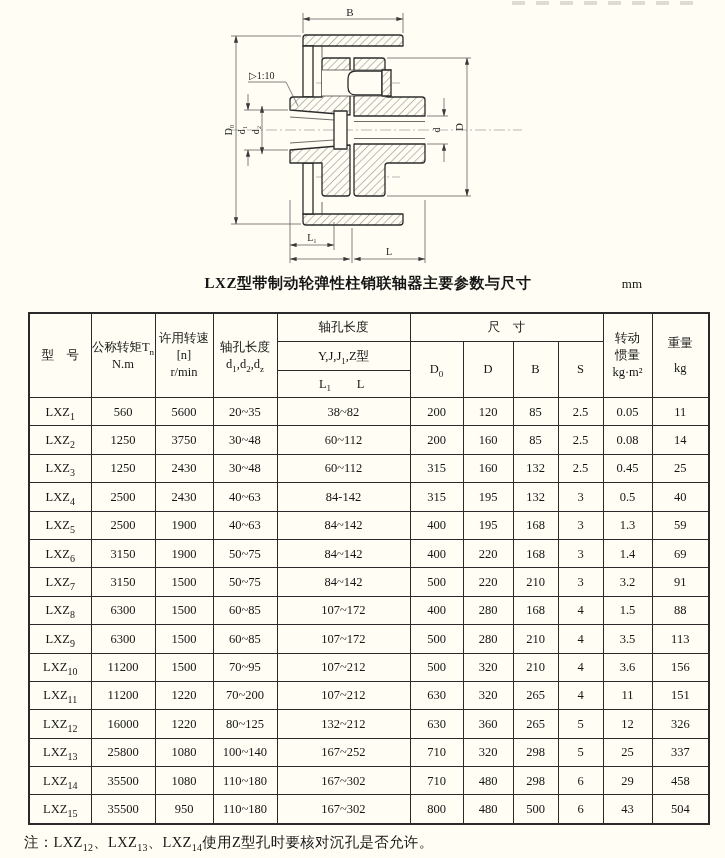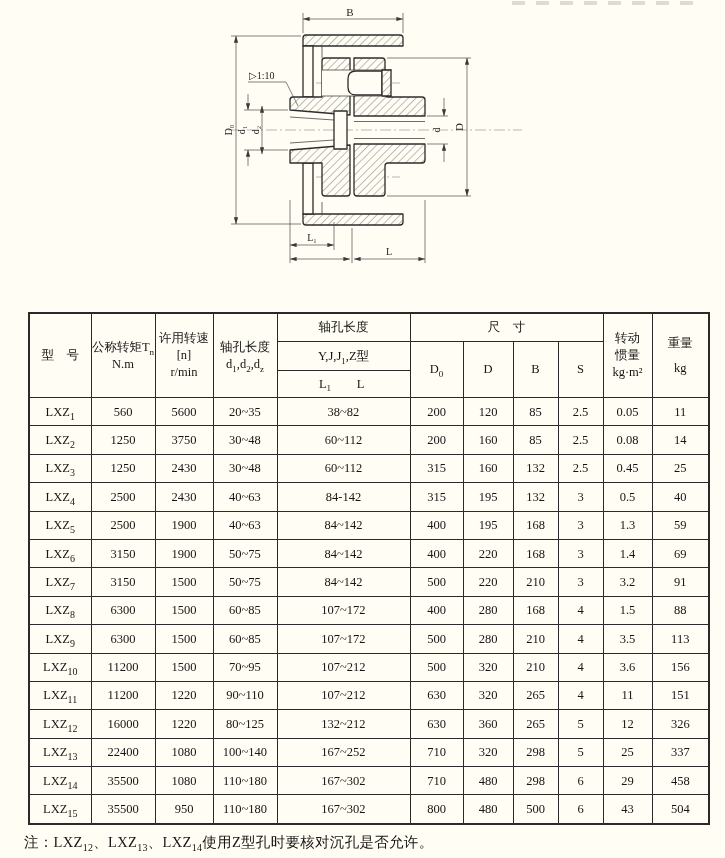--- a/index.html
+++ b/index.html
@@ -138,20 +138,24 @@
     <line class="dim" x1="290" y1="245" x2="334" y2="245" marker-start="url(#arr)" marker-end="url(#arr)"></line>
     <text class="dlabel-s" x="312" y="241" text-anchor="middle">L₁</text>
     <line class="dim" x1="290" y1="259" x2="350" y2="259" marker-start="url(#arr)" marker-end="url(#arr)"></line>
     <line class="dim" x1="354" y1="259" x2="425" y2="259" marker-start="url(#arr)" marker-end="url(#arr)"></line>
     <text class="dlabel-s" x="389" y="255" text-anchor="middle">L</text>
 
     <polyline class="dim" points="248,82 286,82 298,106"></polyline>
     <text class="dlabel-s" x="249" y="79">▷1:10</text>
   </svg>
 
+  <div class="title-row">
+    <div class="doc-title">LXZ型带制动轮弹性柱销联轴器主要参数与尺寸</div>
+    <div class="unit">mm</div>
+  </div>
 
   <table class="params">
     <colgroup>
       <col style="width:62px">
         <col style="width:64px">
         <col style="width:58px">
         <col style="width:64px">
       <col style="width:133px">
         <col style="width:53px">
         <col style="width:50px">
@@ -357,21 +361,21 @@
           <td>320</td>
           <td>210</td>
           <td>4</td>
           <td>3.6</td>
           <td>156</td>
         </tr>
         <tr>
           <td class="model-cell"><span>LXZ</span><sub>11</sub></td>
           <td>11200</td>
           <td>1220</td>
-          <td>90~110</td>
+          <td>70~200</td>
           <td>107~212</td>
           <td>630</td>
           <td>320</td>
           <td>265</td>
           <td>4</td>
           <td>11</td>
           <td>151</td>
         </tr>
         <tr>
           <td class="model-cell"><span>LXZ</span><sub>12</sub></td>
@@ -381,21 +385,21 @@
           <td>132~212</td>
           <td>630</td>
           <td>360</td>
           <td>265</td>
           <td>5</td>
           <td>12</td>
           <td>326</td>
         </tr>
         <tr>
           <td class="model-cell"><span>LXZ</span><sub>13</sub></td>
-          <td>22400</td>
+          <td>25800</td>
           <td>1080</td>
           <td>100~140</td>
           <td>167~252</td>
           <td>710</td>
           <td>320</td>
           <td>298</td>
           <td>5</td>
           <td>25</td>
           <td>337</td>
         </tr>

